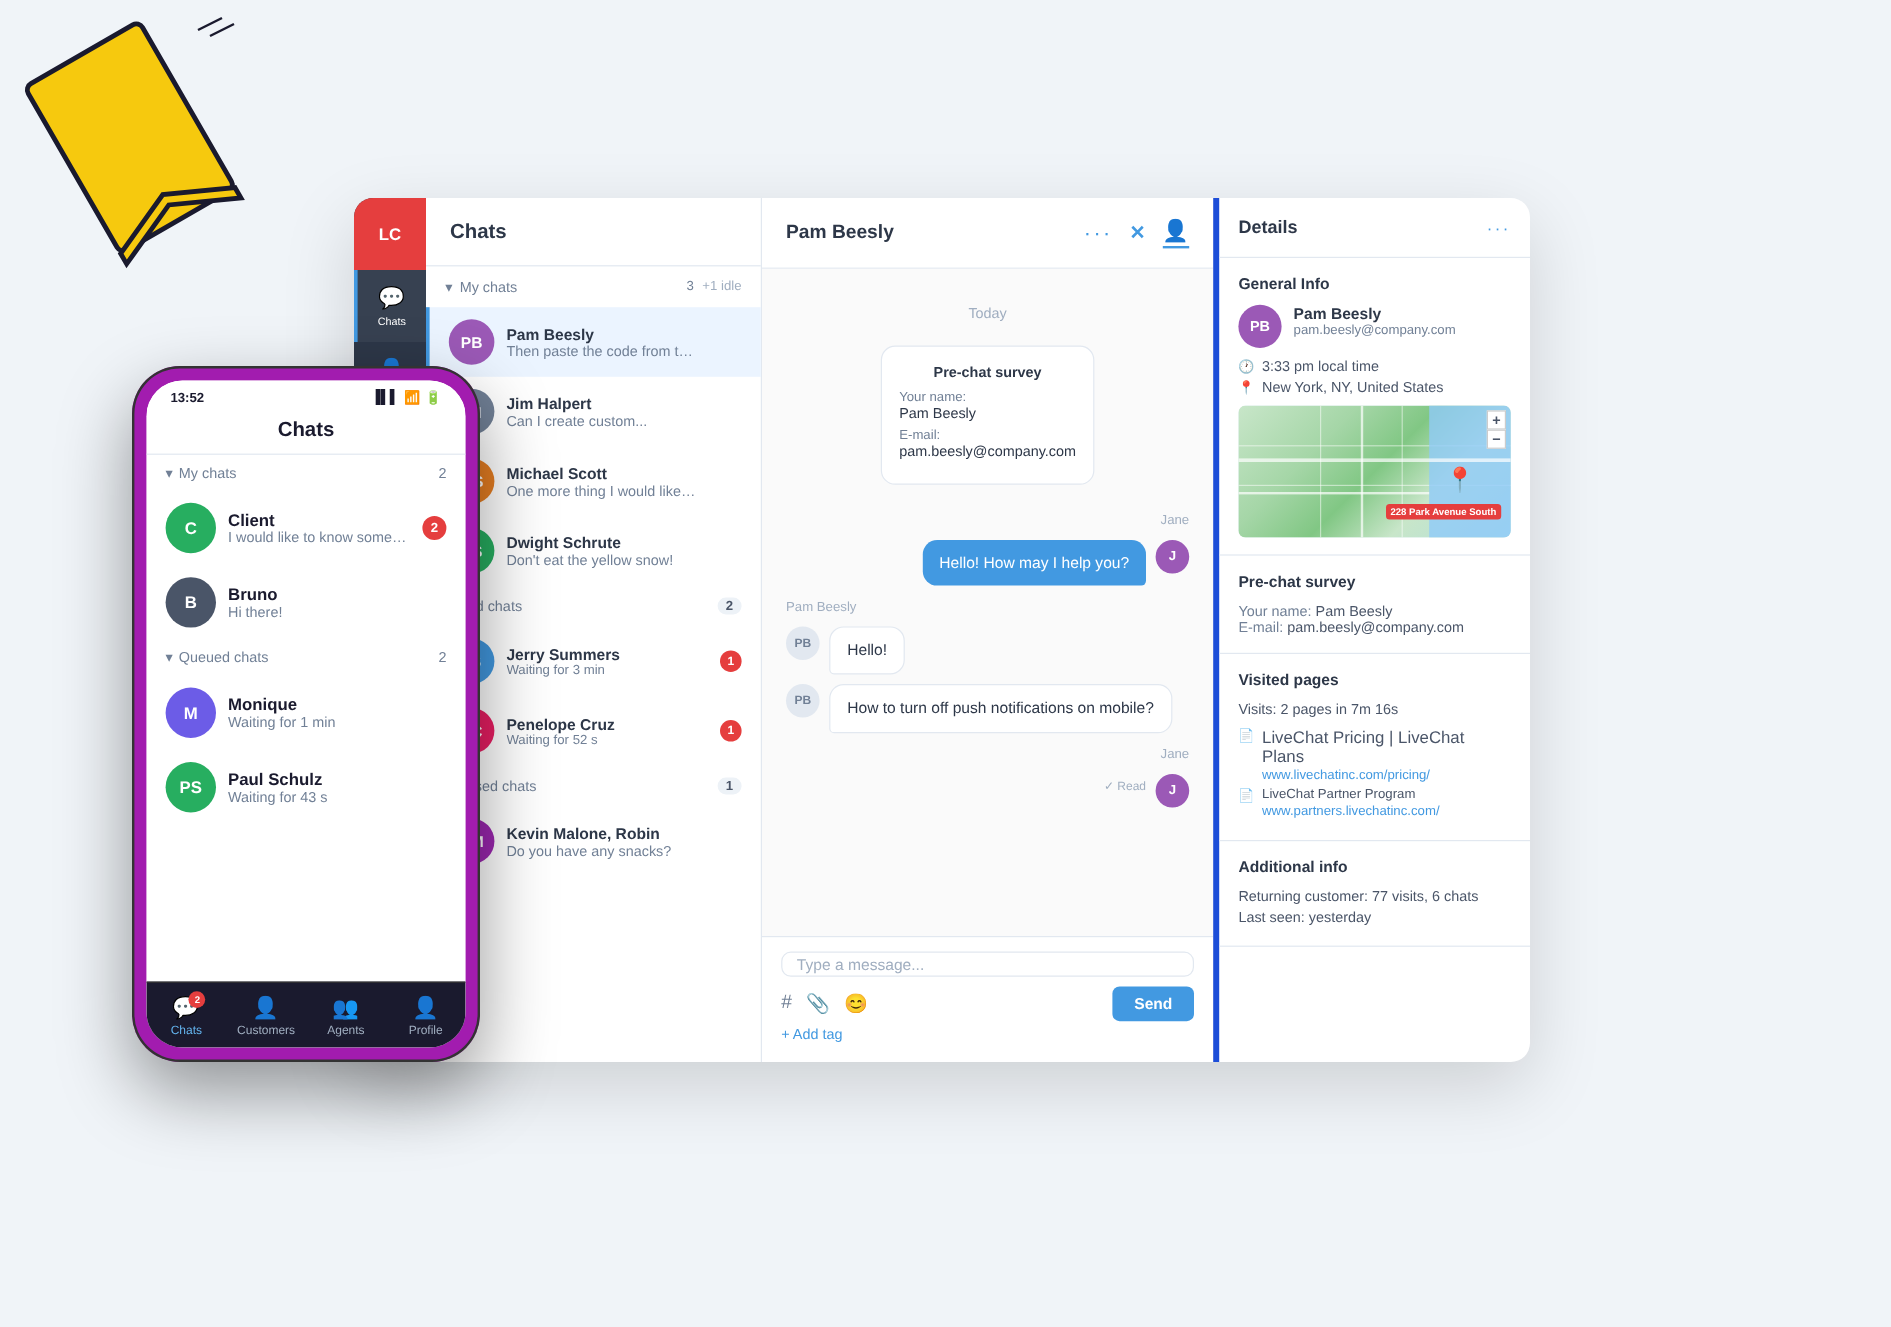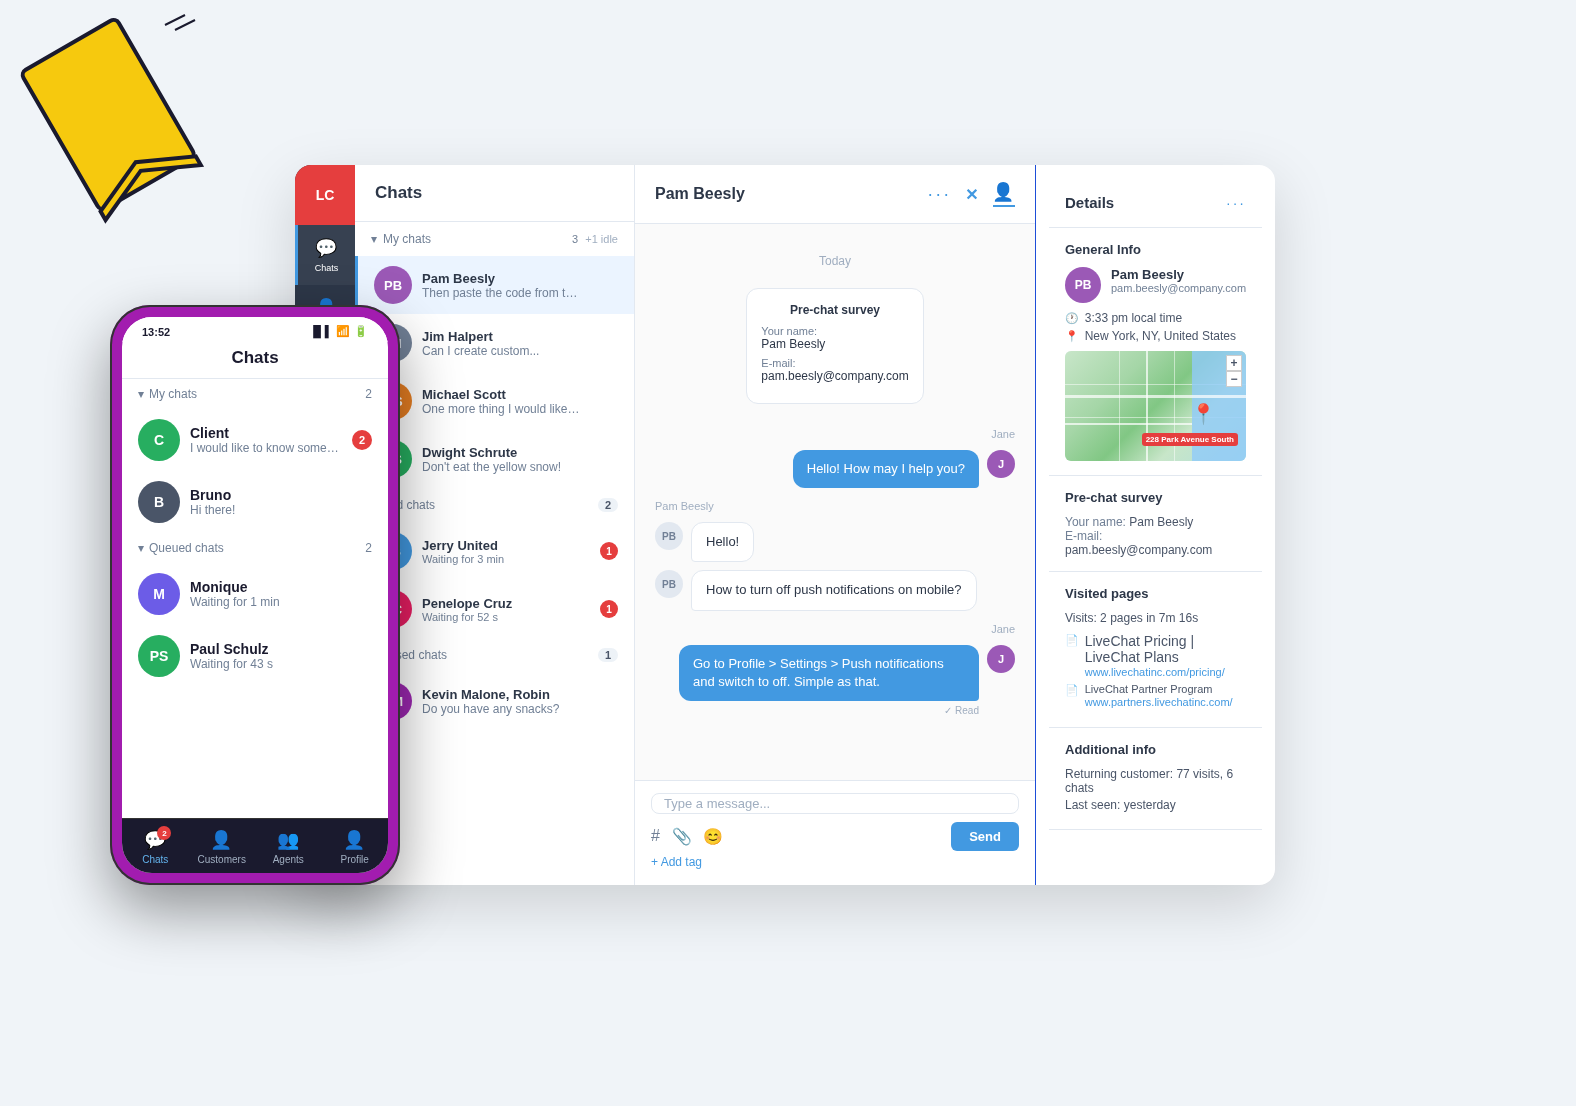--- a/index.html
+++ b/index.html
@@ -347,24 +347,24 @@
 
     .add-tag-btn {
       font-size: 12px;
       color: #4299e1;
       cursor: pointer;
       padding: 4px 0;
     }
 
     
     .details-panel {
-      width: 240px;
-      border-left: 1px solid #1d4ed8;
+      width: 264px;
+      border-left: 5px solid #1d4ed8;
       overflow-y: auto;
-      padding: 13px;
+      padding: 0;
     }
 
     .details-panel-header {
       padding: 16px;
       display: flex;
       align-items: center;
       justify-content: space-between;
       border-bottom: 1px solid #e2e8f0;
     }
 
@@ -878,21 +878,21 @@
       <span class="chats-section-title queued-section-title">
         <span>▾</span>
         <span>ued chats</span>
       </span>
       <span class="section-count-badge">2</span>
     </div>
 
     <div class="chat-list-item">
       <div class="chat-avatar" style="background:#4299e1;">JS</div>
       <div class="chat-info">
-        <div class="chat-name">Jerry United</div>
+        <div class="chat-name">Jerry Summers</div>
         <div class="chat-preview chat-waiting-text">Waiting for 3 min</div>
       </div>
       <div class="chat-badge">1</div>
     </div>
 
     <div class="chat-list-item">
       <div class="chat-avatar" style="background:#e91e63;">PC</div>
       <div class="chat-info">
         <div class="chat-name">Penelope Cruz</div>
         <div class="chat-preview chat-waiting-text">Waiting for 52 s</div>
@@ -967,21 +967,20 @@
           <span style="font-size:10px;color:#718096;font-weight:600;">PB</span>
         </div>
         <div class="message-bubble customer-bubble">How to turn off push notifications on mobile?</div>
       </div>
 
       <div style="text-align:right;margin-bottom:4px;margin-top:8px;">
         <span style="font-size:11px;color:#a0aec0;">Jane</span>
       </div>
       <div class="message-row agent">
         <div style="display:flex;flex-direction:column;align-items:flex-end;">
-          <div class="message-bubble agent-bubble">Go to Profile &gt; Settings &gt; Push notifications and switch to off. Simple as that.</div>
           <div class="message-read-status">✓ Read</div>
         </div>
         <div class="message-avatar-small" style="background:#9b59b6;color:white;font-size:11px;font-weight:700;">J</div>
       </div>
     </div>
 
     <div class="chat-input-area">
       <div class="chat-input-box" style="cursor:text;">Type a message...</div>
       <div class="chat-input-toolbar">
         <div class="chat-input-icons">

